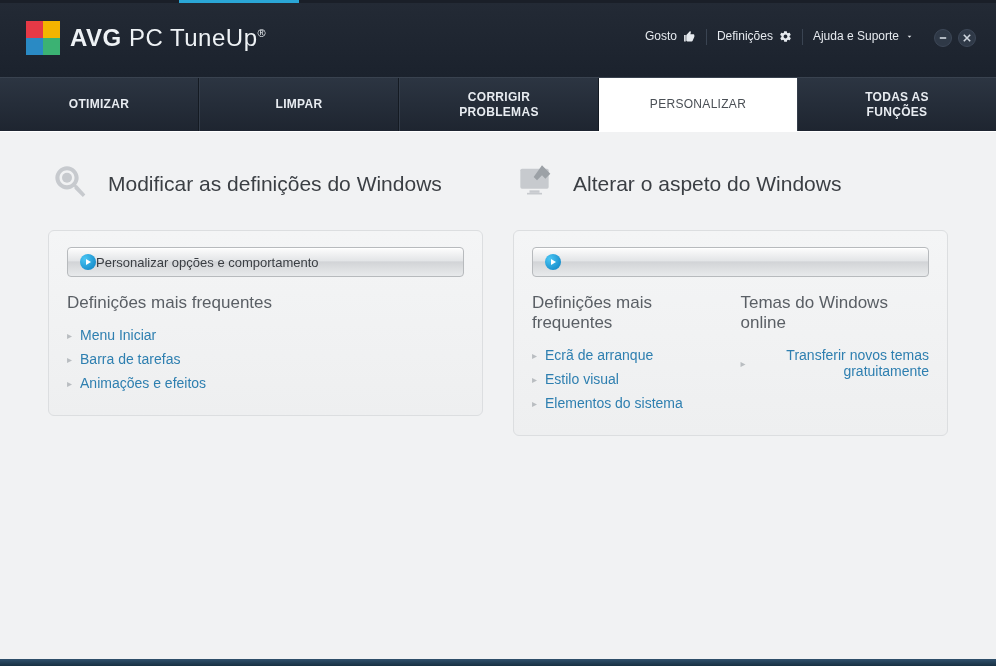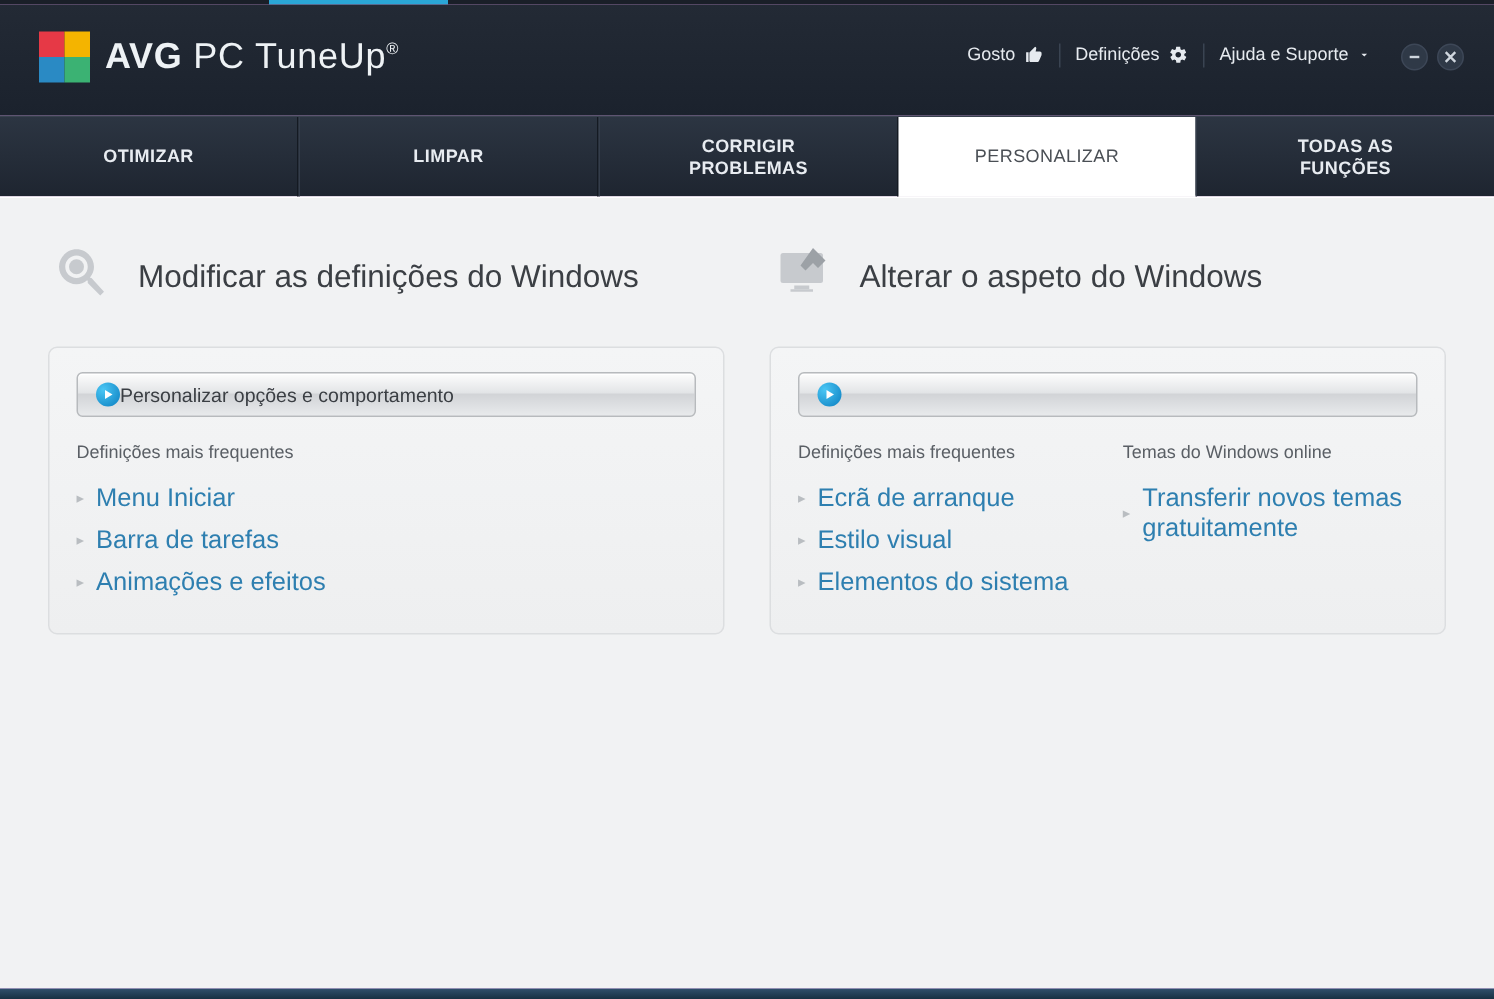--- a/index.html
+++ b/index.html
@@ -70,21 +70,21 @@
     background: #fff;
     color: #4a4f55;
     font-weight: 400;
     box-shadow: 0 -1px 0 #fff inset;
     border-left: none; border-right: none;
   }
 
   .content {
     background: #f1f2f3;
     height: calc(100% - 3px - 74px - 54px - 7px);
-    padding: 30px 32px;
+    padding: 30px 48px;
     display: flex; gap: 30px;
     border-top: 1px solid #fff;
   }
   .column { flex: 1; }
   .section-header { display: flex; align-items: center; gap: 16px; margin-bottom: 24px; padding-left: 4px; }
   .section-title { font-size: 21px; color: #3b3f44; font-weight: 400; }
   .section-icon svg { fill: #b8bcc0; }
 
   .panel {
     background: linear-gradient(to bottom, #f4f5f6 0%, #eeeff0 100%);
@@ -108,31 +108,31 @@
     background: radial-gradient(circle at 30% 30%, #4ac6f4, #0a7ec0);
     display: flex; align-items: center; justify-content: center;
   }
   .play-icon::after {
     content: ""; border-left: 5px solid #fff;
     border-top: 3px solid transparent; border-bottom: 3px solid transparent;
     margin-left: 1px;
   }
   .cols { display: flex; gap: 20px; }
   .col { flex: 1; }
-  .sub-head { font-size: 12px; color: #5a5f65; margin-bottom: 10px; }
+  .sub-head { font-size: 17px; color: #5a5f65; margin-bottom: 10px; }
   .link-list { list-style: none; }
   .link-list li {
     display: flex; align-items: center; gap: 8px;
     padding: 4px 0;
   }
   .link-list li .chev {
     color: #b9bdc1; font-size: 10px;
   }
   .link-list li a {
-    color: #2e7fb0; font-size: 17px; text-decoration: none; cursor: pointer;
+    color: #2e7fb0; font-size: 14px; text-decoration: none; cursor: pointer; text-align: right;
   }
 
   .bottom-bar {
     position: absolute; bottom: 0; left: 0; right: 0;
     height: 7px;
     background: linear-gradient(to bottom, #30506c, #173042);
   }
 </style>
 </head>
 <body>

